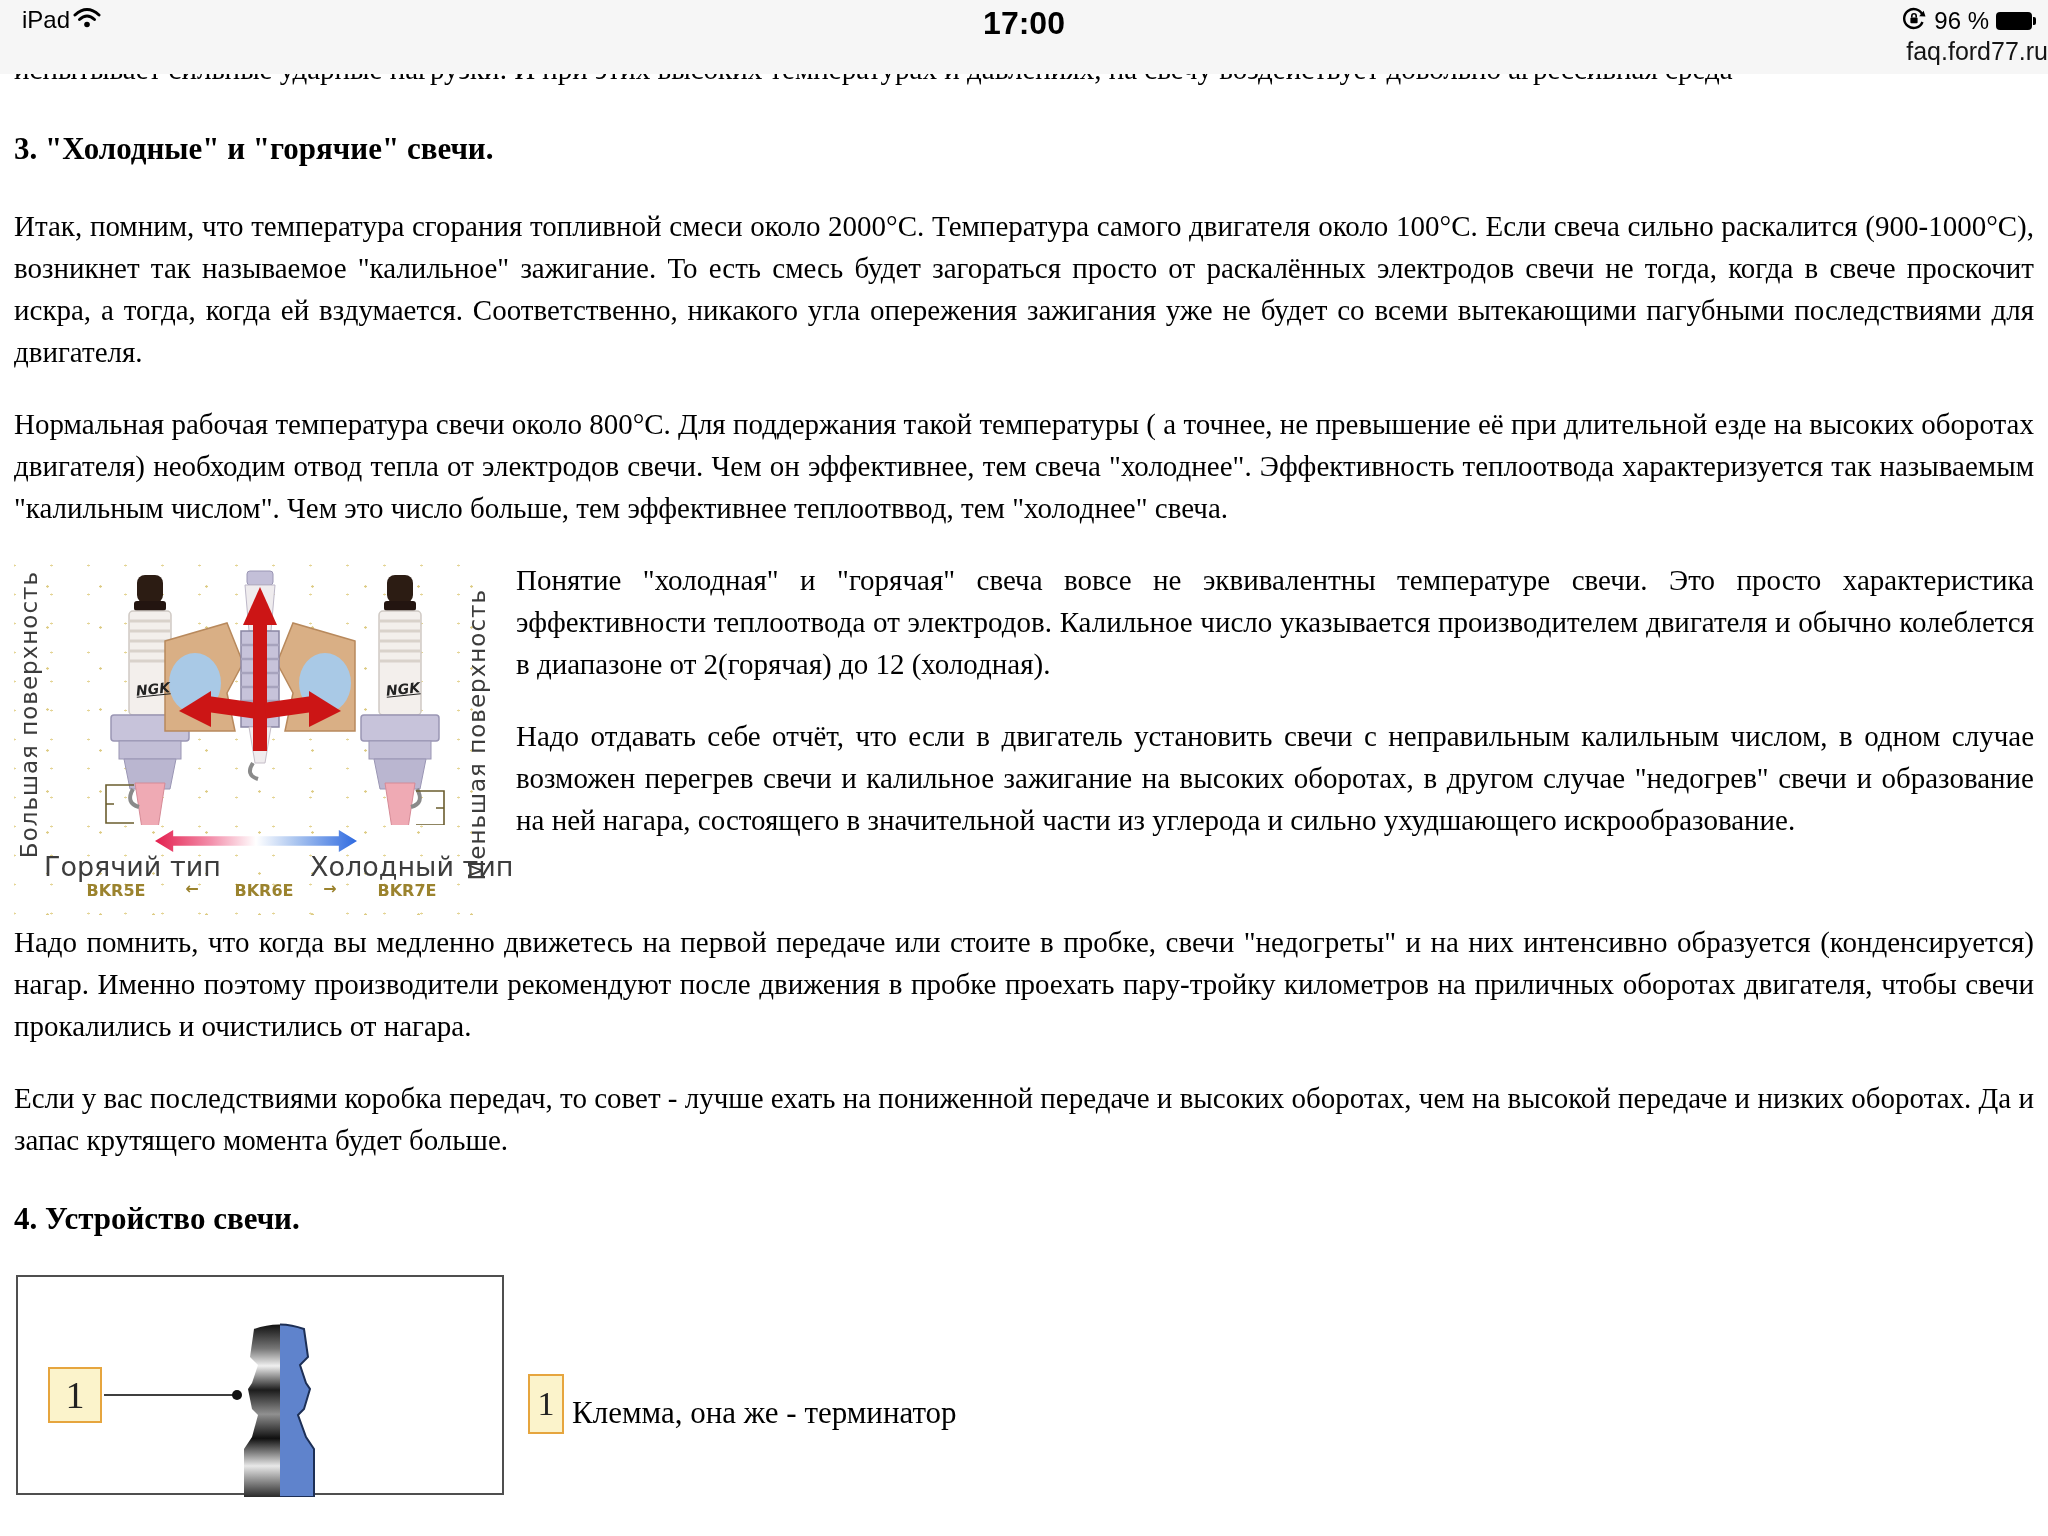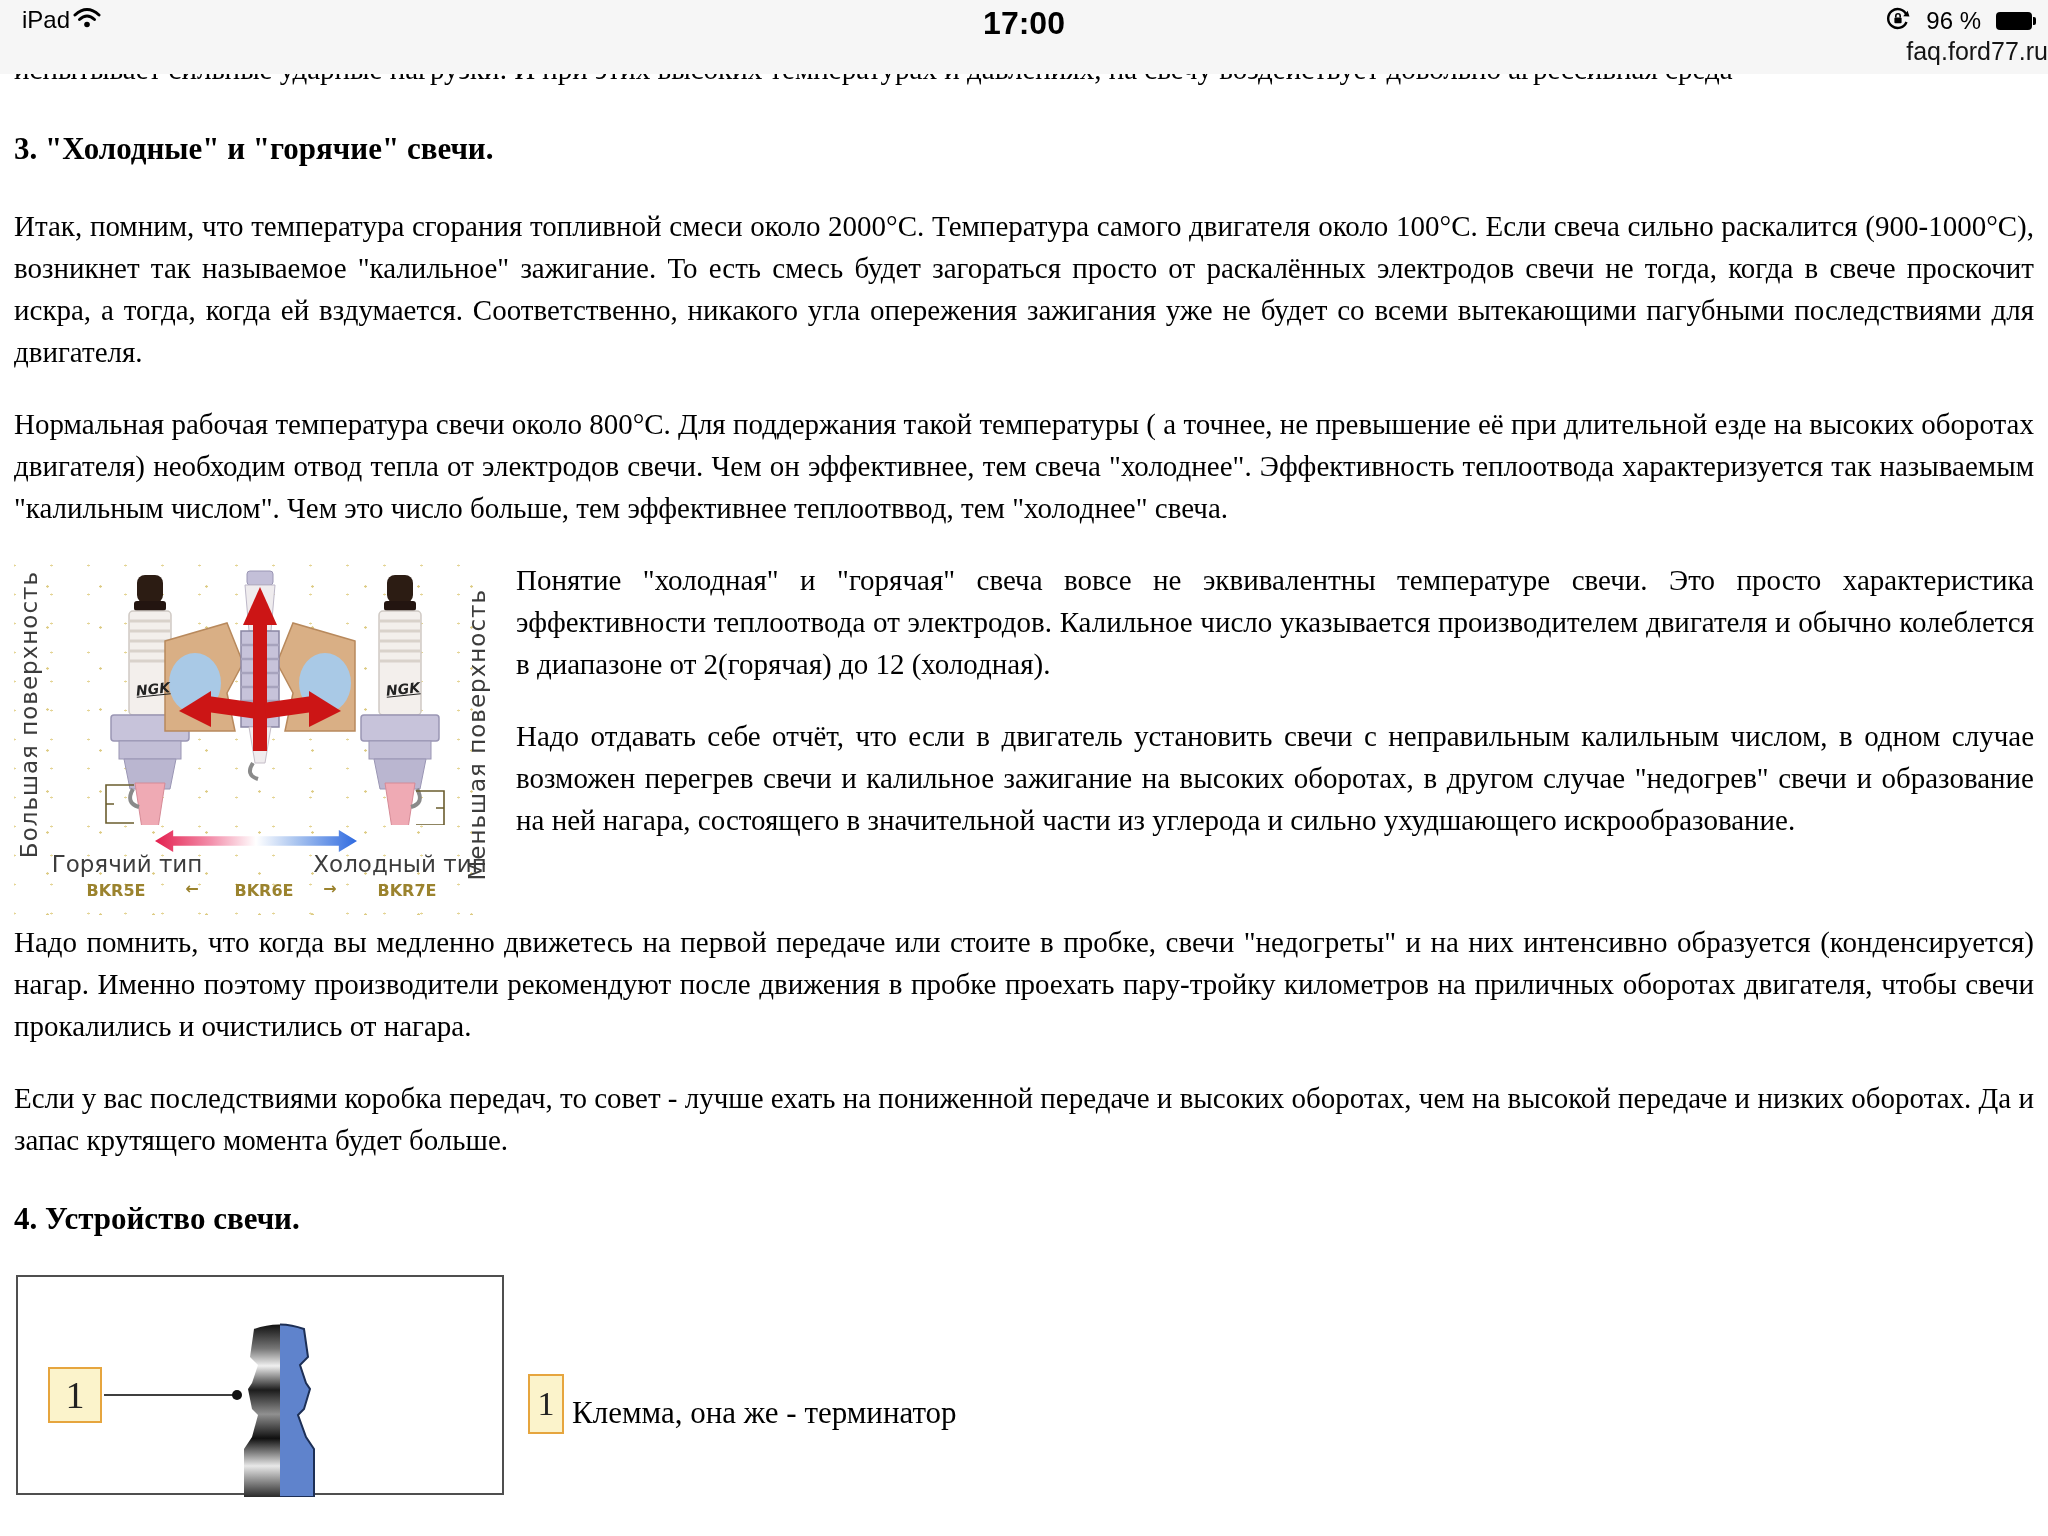--- a/index.html
+++ b/index.html
@@ -11,21 +11,21 @@
   }
 
   
   .statusbar {
     position:relative; width:2048px; height:74px; background:#f6f6f6;
     font-family:"Liberation Sans", sans-serif;
   }
   .sb-left { position:absolute; left:22px; top:6px; display:flex; align-items:center; gap:3px; }
   .sb-device { font-size:24px; color:#000; }
   .sb-time { position:absolute; left:0; right:0; top:5px; text-align:center; font-size:32px; font-weight:700; }
-  .sb-right { position:absolute; right:16px; top:6px; display:flex; align-items:center; gap:15px; }
+  .sb-right { position:absolute; right:16px; top:6px; display:flex; align-items:center; gap:7px; }
   .sb-batt-pct { font-size:24px; }
   .battery { position:relative; width:36px; height:18px; background:#000; border-radius:4px; }
   .battery:after { content:""; position:absolute; right:-4px; top:5px; width:3px; height:8px; background:#000; border-radius:0 2px 2px 0; }
   .sb-url { position:absolute; left:0; right:0; top:37px; text-align:right; font-size:25px; color:#141414; }
 
   
   .content { padding:0 14px; }
   .clip-line { height:17px; overflow:hidden; }
   .clip-line .inner { display:block; margin-top:-26px; font-size:29px; line-height:42px; text-align:justify; }
   p.body-p {
@@ -58,21 +58,21 @@
   }
   .ngk.l { left:122px; top:118px; }
   .ngk.r { left:372px; top:118px; }
   .grad-arrow {
     position:absolute; left:141px; top:267px; width:202px; height:22px;
     background:linear-gradient(90deg,#e31f4e 0%,#f390ac 28%,#ffffff 50%,#a9c4ef 70%,#2f6ae0 100%);
     clip-path:polygon(0 50%,9% 0,9% 28%,91% 28%,91% 0,100% 50%,91% 100%,91% 72%,9% 72%,9% 100%);
   }
   .fig-word {
     position:absolute; font-family:"DejaVu Sans", sans-serif; color:#3d3d3d;
-    font-size:23px; font-weight:500; text-align:center; white-space:nowrap;
+    font-size:27px; font-weight:500; text-align:center; white-space:nowrap;
   }
   .fig-code {
     position:absolute; font-family:"DejaVu Sans", sans-serif; color:#9b832e;
     font-size:16px; font-weight:700; text-align:center; white-space:nowrap;
   }
   .clear { clear:both; }
 
   
   .device-row { position:relative; height:200px; }
   .device-box {

